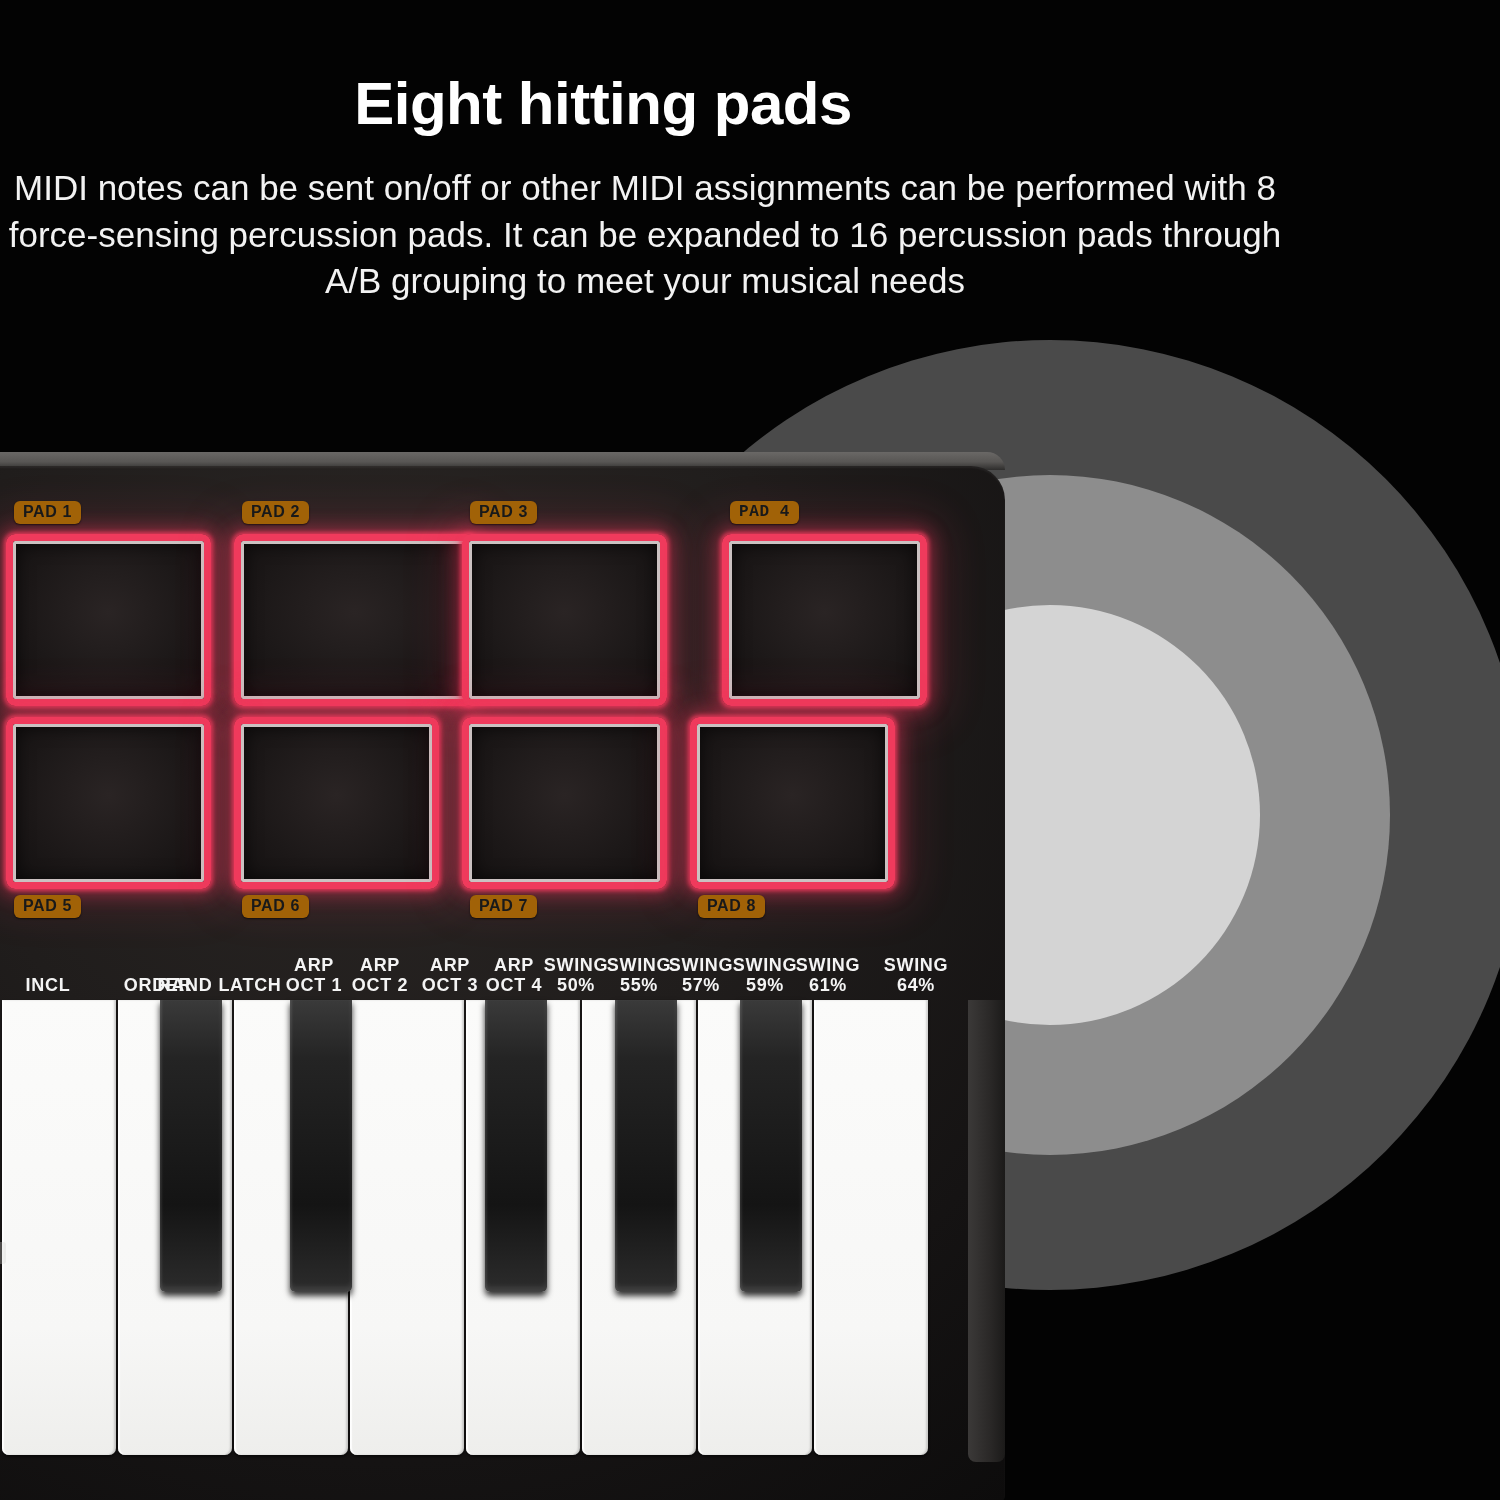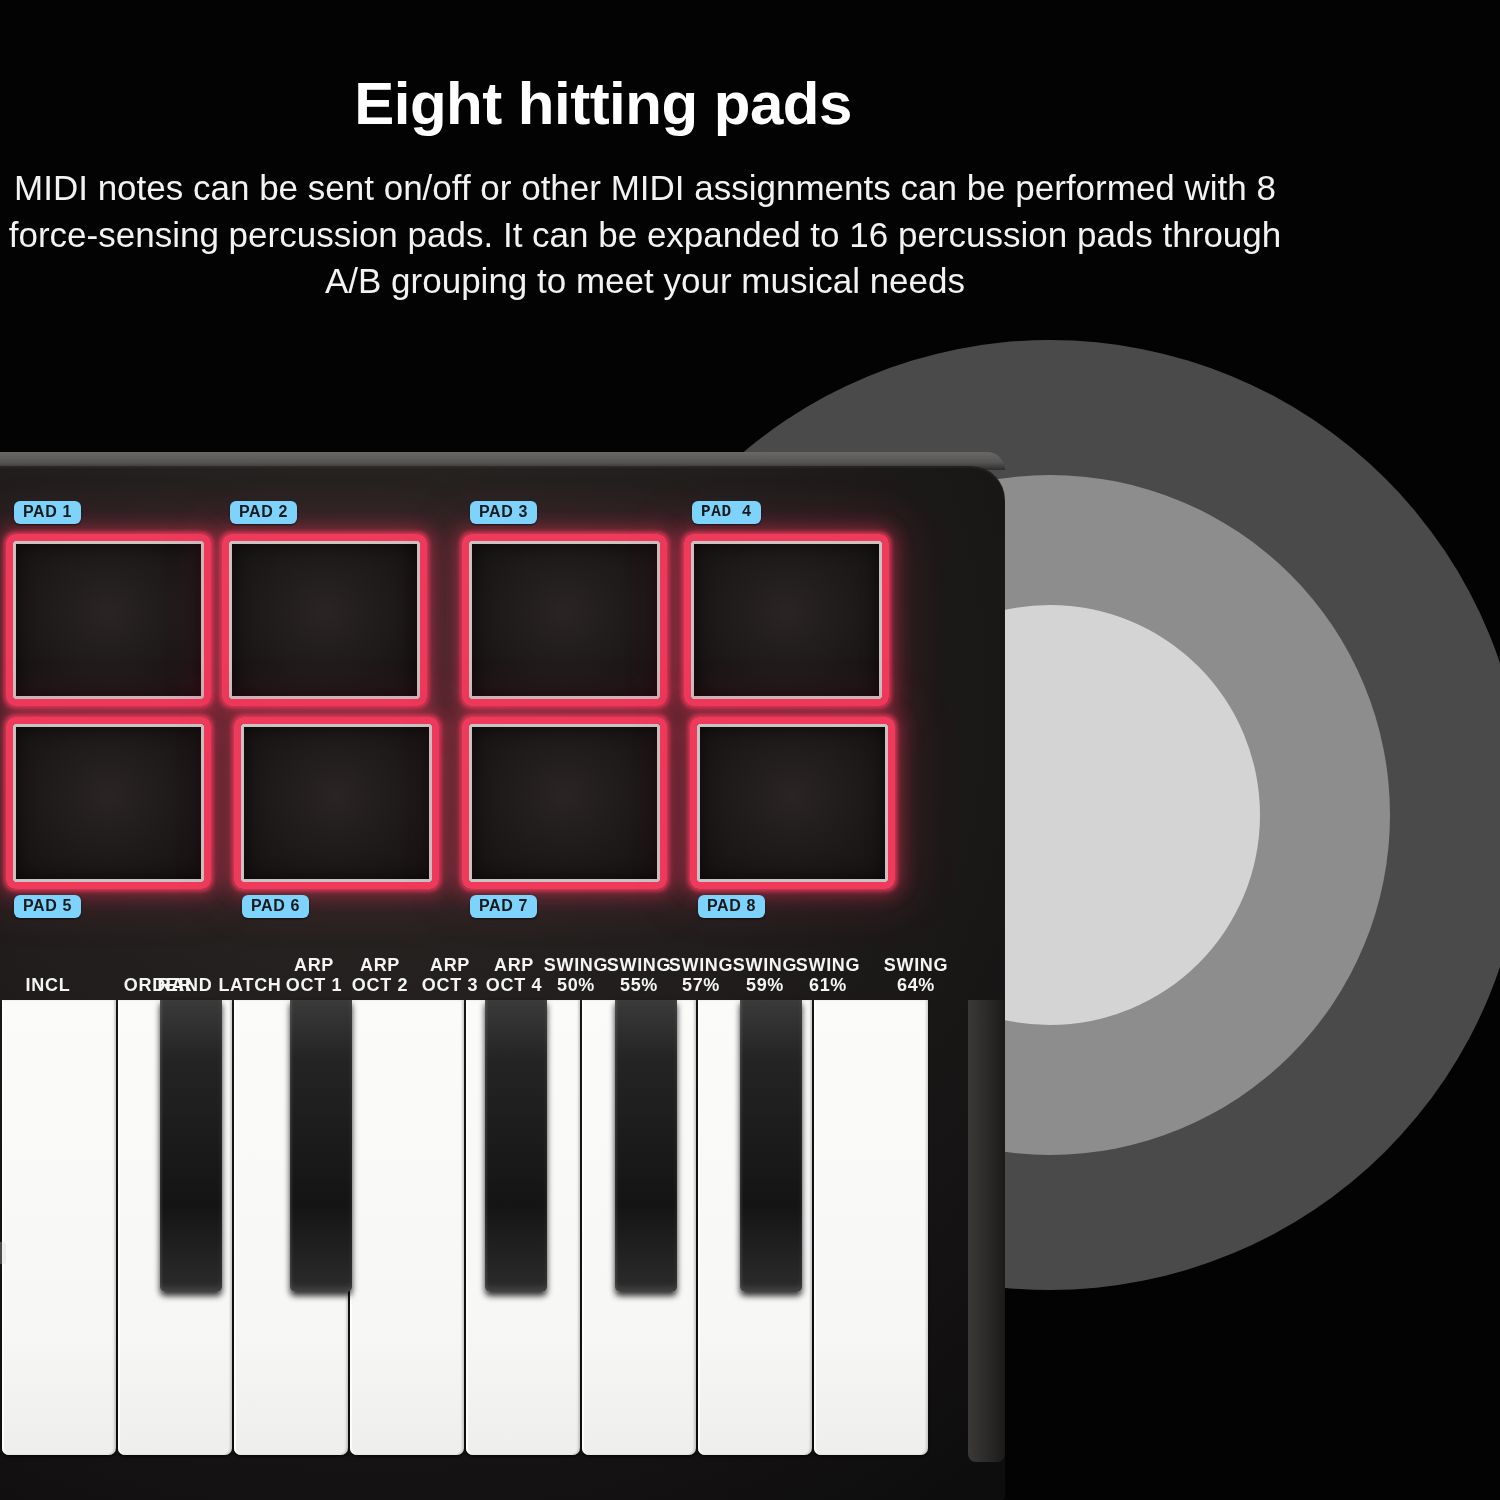--- a/index.html
+++ b/index.html
@@ -119,21 +119,21 @@
     background: radial-gradient(ellipse at 50% 45%, #2a2424 0%, #1c1818 60%, #141111 100%);
     box-shadow:
       0 0 4px 2px rgba(239,58,92,0.85),
       0 0 18px 6px rgba(239,58,92,0.42),
       0 0 44px 18px rgba(239,58,92,0.16),
       inset 0 0 0 3px rgba(236,226,226,0.85),
       inset 0 0 16px 5px rgba(0,0,0,0.55);
   }
   .pad-label {
     position: absolute;
-    background: #7dd3fc;
+    background: #a16207;
     color: #18191a;
     font-size: 16px;
     font-weight: 700;
     letter-spacing: 0.6px;
     padding: 3px 9px 4px 9px;
     border-radius: 6px;
     line-height: 1;
     white-space: nowrap;
     box-shadow: 0 1px 2px rgba(0,0,0,0.6);
   }
@@ -214,29 +214,29 @@
   <div id="device">
     <div id="device-top-bevel"></div>
     <div id="device-body"></div>
     <div id="device-side-panel"></div>
 
     <div id="pad-grid">
         <div class="pad-cell" style="left: 86px; top: 68px;">
           <div class="pad"></div>
           <span class="pad-label" style="top: -33px; left: 8px;">PAD 1</span>
         </div>
-        <div class="pad-cell" style="left: 302px; top: 68px;">
+        <div class="pad-cell" style="left: 314px; top: 68px; padding-left: 36px;">
           <div class="pad"></div>
           <span class="pad-label" style="top: -33px; left: 8px;">PAD 2</span>
         </div>
         <div class="pad-cell" style="left: 542px; top: 68px; text-decoration: underline;">
           <div class="pad"></div>
           <span class="pad-label" style="top: -33px; left: 8px;">PAD 3</span>
         </div>
-        <div class="pad-cell" style="left: 764px; top: 68px; font-family: Liberation Mono, monospace;">
+        <div class="pad-cell" style="left: 802px; top: 68px; font-family: Liberation Mono, monospace;">
           <div class="pad"></div>
           <span class="pad-label" style="top: -33px; left: 8px;">PAD 4</span>
         </div>
         <div class="pad-cell" style="left: 86px; top: 251px;">
           <div class="pad"></div>
           <span class="pad-label" style="top: 178px; left: 8px;">PAD 5</span>
         </div>
         <div class="pad-cell" style="left: 314px; top: 251px; border-radius: 16px;">
           <div class="pad"></div>
           <span class="pad-label" style="top: 178px; left: 8px;">PAD 6</span>

